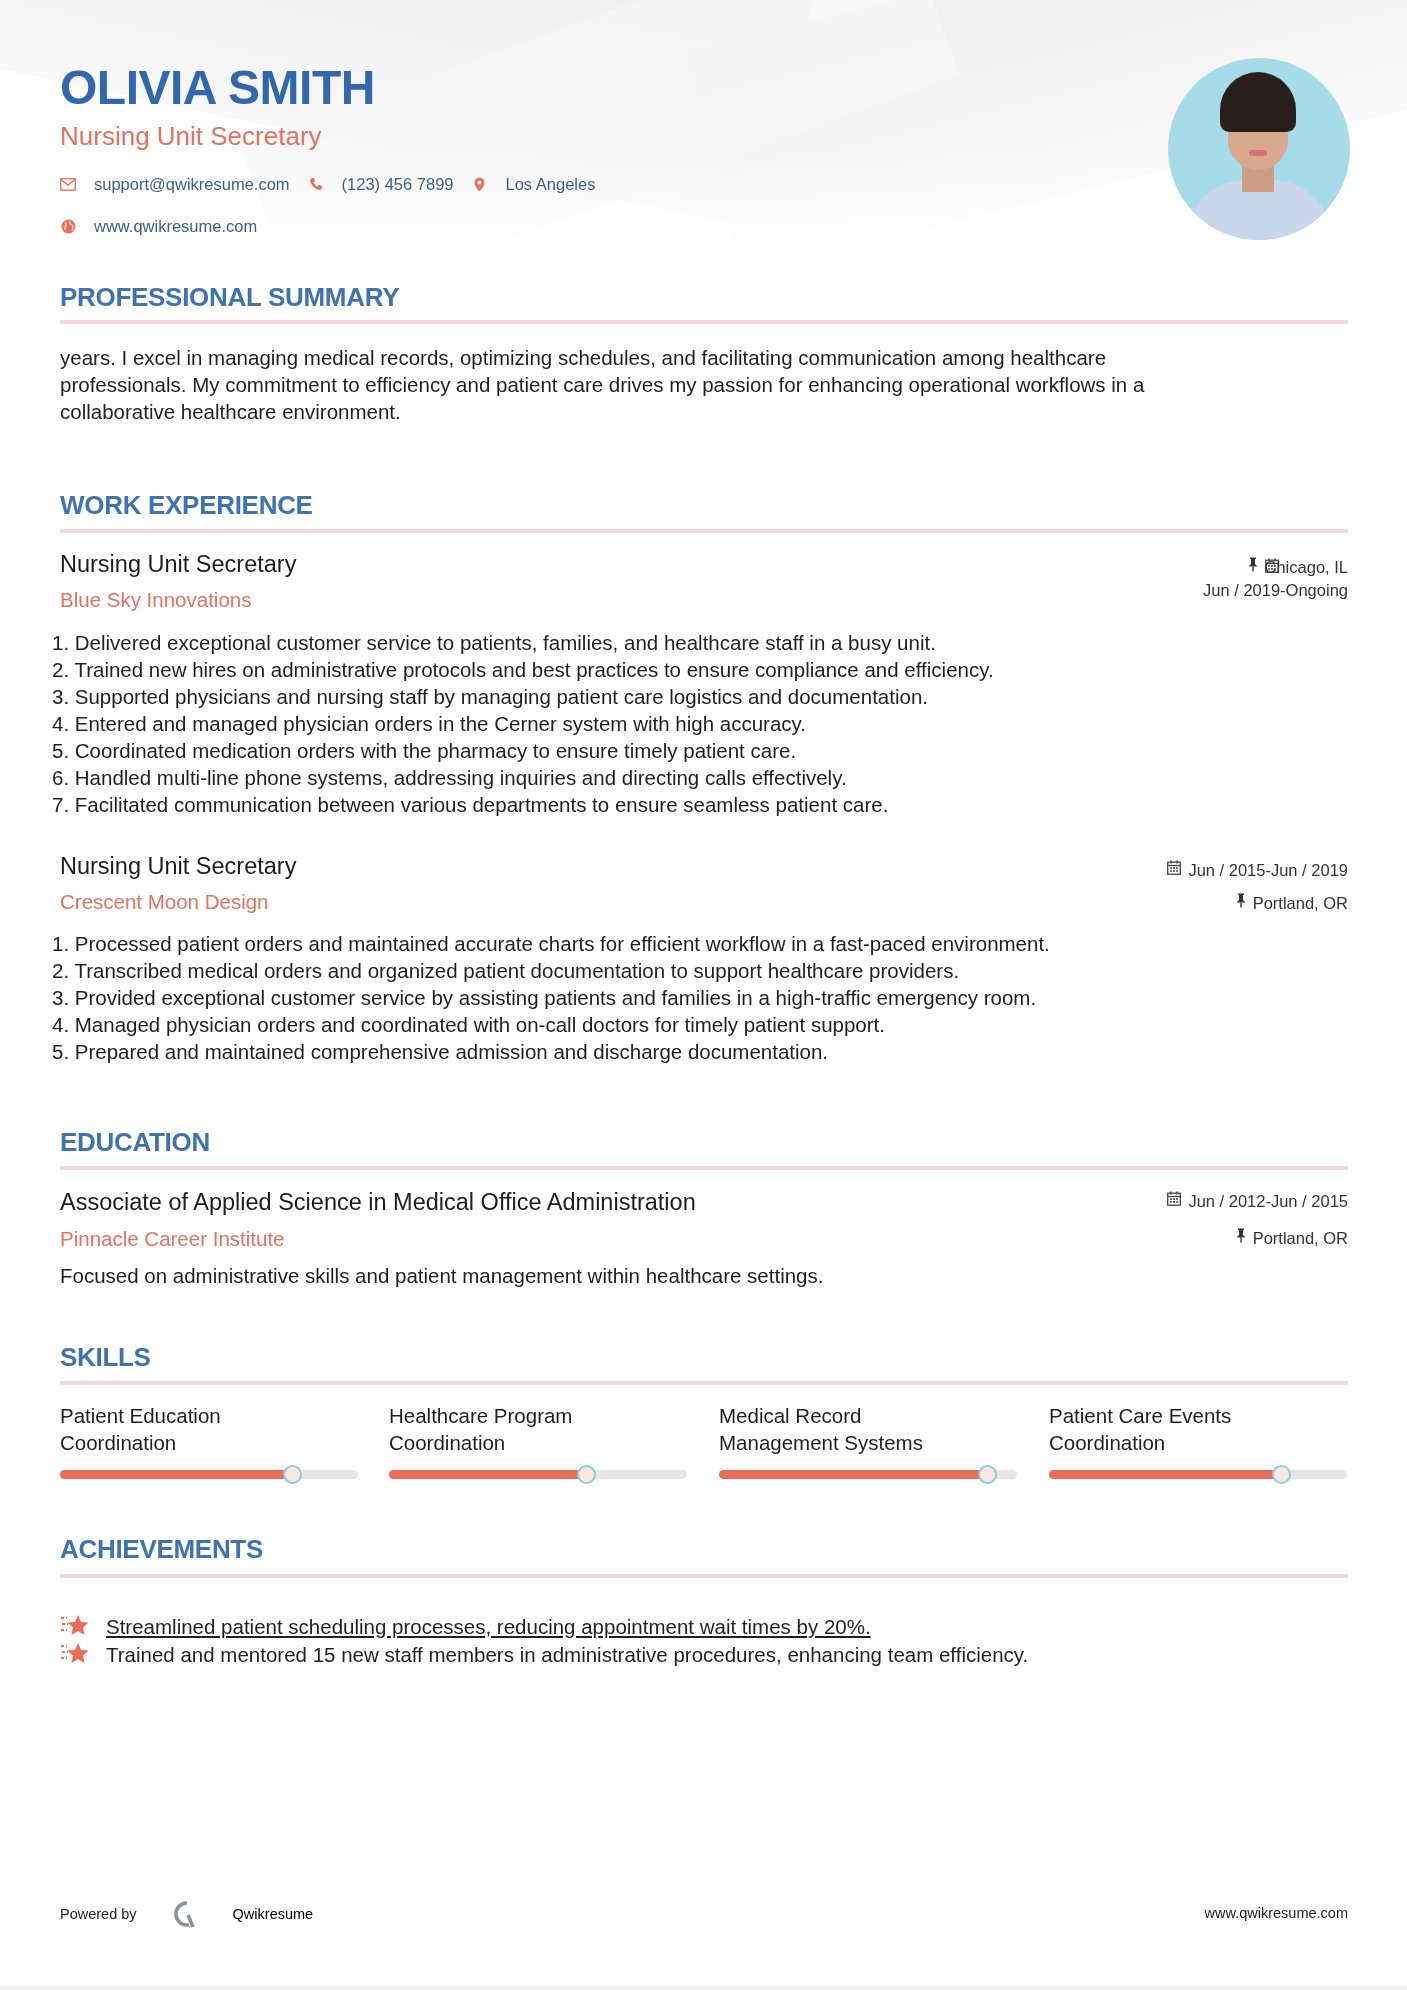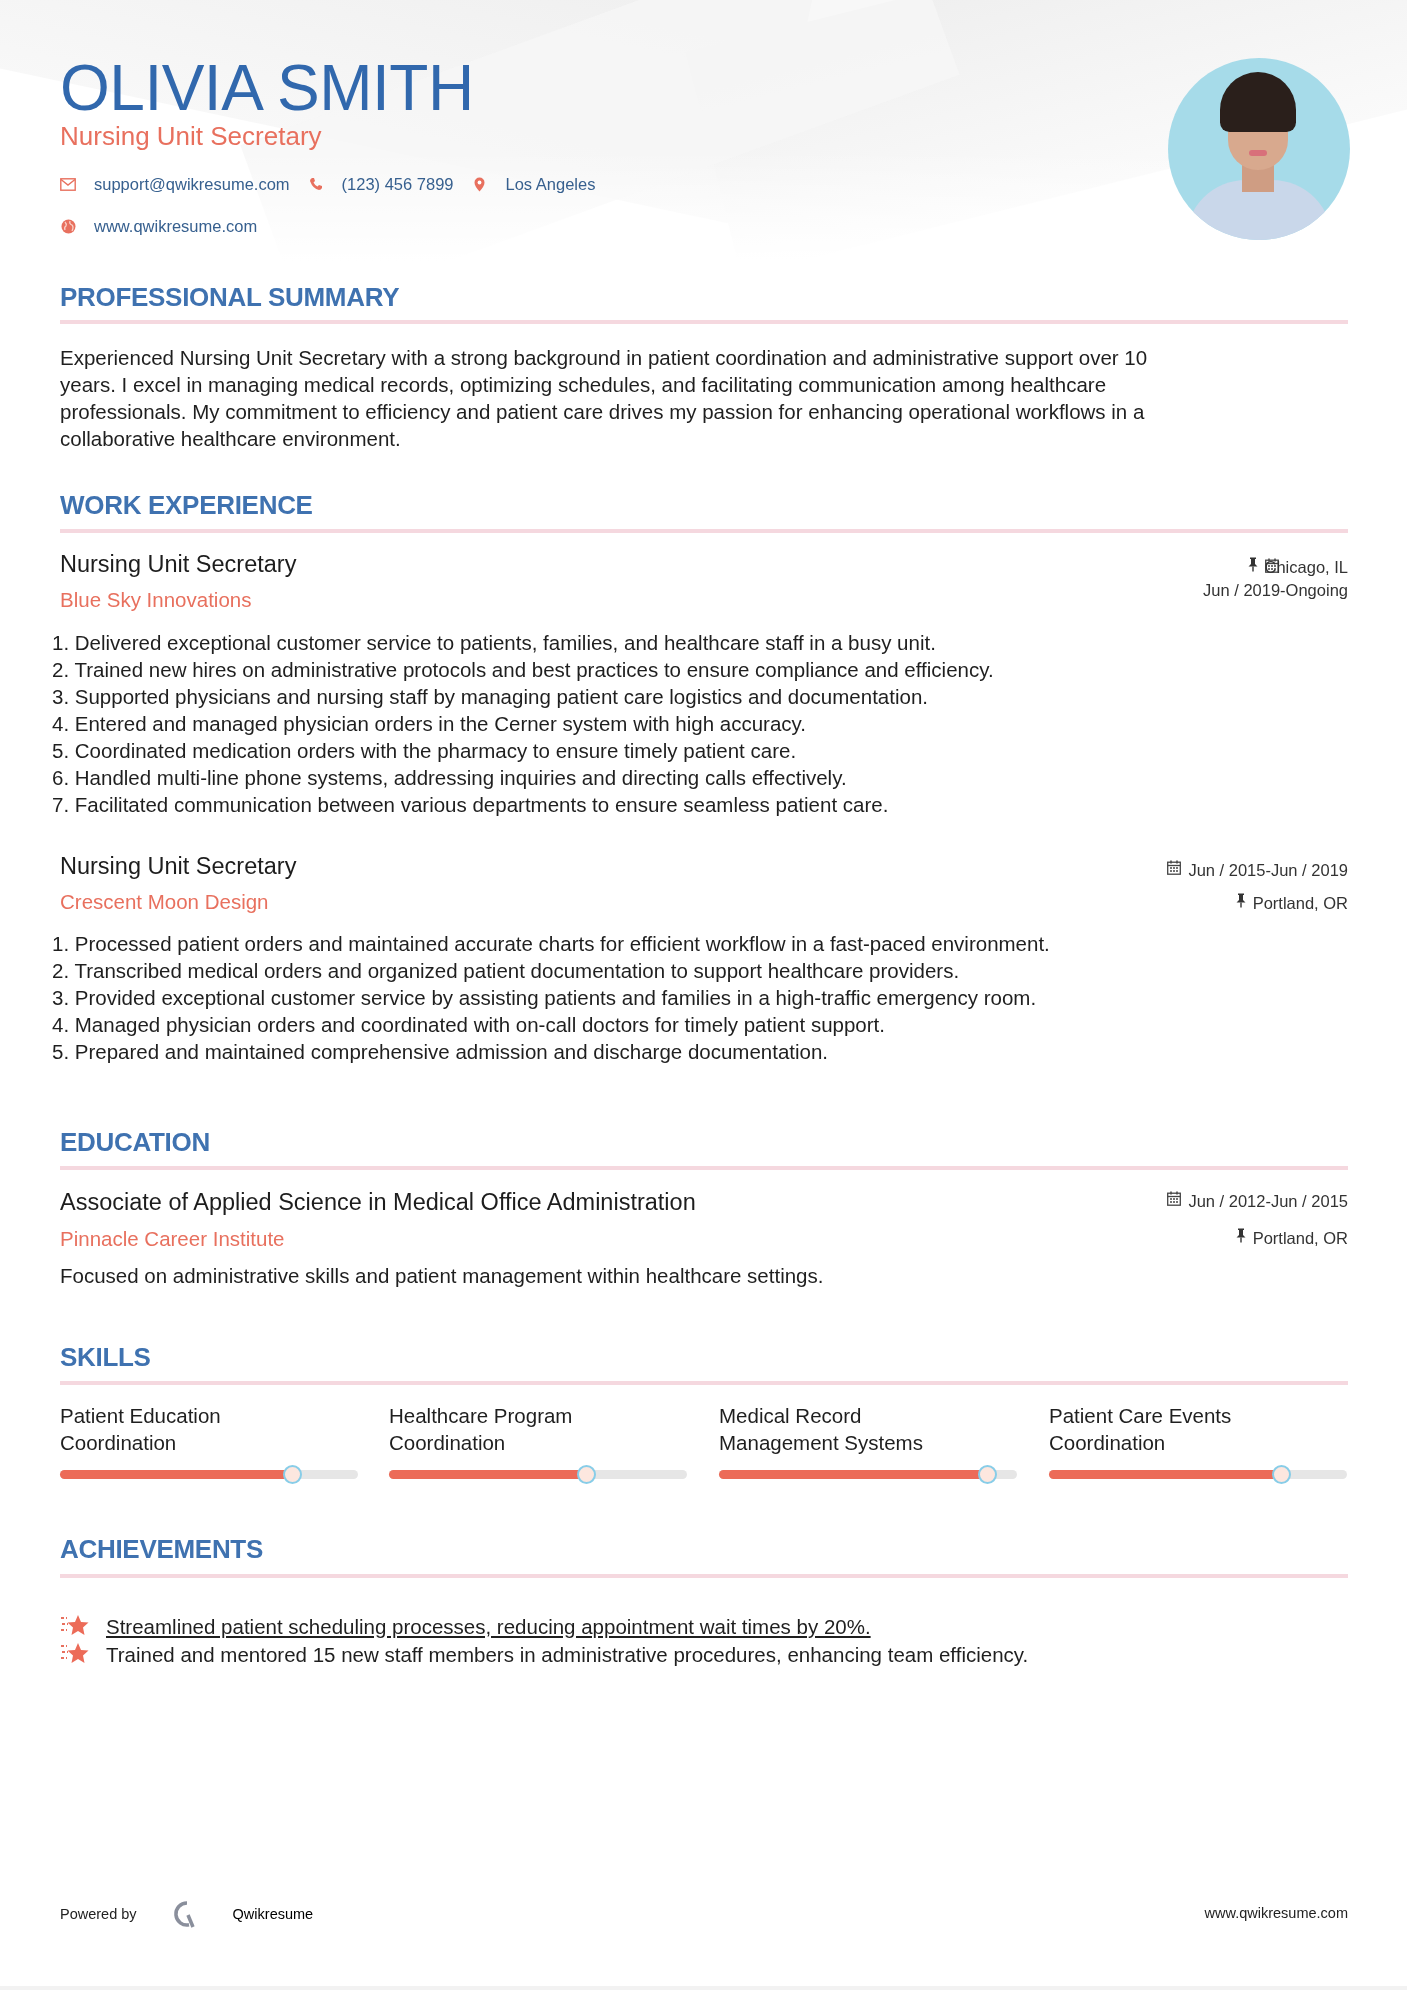--- a/index.html
+++ b/index.html
@@ -11,21 +11,21 @@
   
   .hdr-bg { position: absolute; left: 0; top: 0; width: 1407px; height: 290px; overflow: hidden; z-index: 0; }
   .hdr-bg .poly { position: absolute; background: #f1f1f2; }
   .hdr-bg .p1 { left: -100px; top: -120px; width: 900px; height: 260px; transform: rotate(12deg); background: linear-gradient(180deg,#ececec,#f7f7f7); opacity: .9; }
   .hdr-bg .p2 { left: 700px; top: -60px; width: 900px; height: 230px; transform: rotate(-14deg); background: linear-gradient(180deg,#efefef,#fafafa); }
   .hdr-bg .p3 { left: 250px; top: 20px; width: 700px; height: 180px; transform: rotate(-20deg); background: #f6f6f6; opacity: .8; }
   .hdr-bg .fade { position: absolute; left: 0; top: 150px; width: 100%; height: 140px; background: linear-gradient(180deg, rgba(255,255,255,0), #fff 80%); }
 
   .abs { position: absolute; z-index: 2; }
 
-  .name { left: 60px; top: 58px; font-size: 64px; font-weight: normal; color: #3168ad; letter-spacing: -0.5px; line-height: 60px; }
+  .name { left: 60px; top: 58px; font-size: 48px; font-weight: bold; color: #3168ad; letter-spacing: -0.5px; line-height: 60px; }
   .title { left: 60px; top: 120px; font-size: 26px; color: #e8705e; line-height: 32px; }
 
   .contact { display: flex; align-items: center; font-size: 16.5px; color: #37608f; line-height: 22px; }
   .contact .ci { width: 16px; height: 16px; margin-right: 18px; display: inline-flex; align-items: center; justify-content: center; color: #e8705e; }
   .contact .item { display: flex; align-items: center; margin-right: 18px; }
   .row1 { left: 60px; top: 173px; }
   .row2 { left: 60px; top: 215px; }
 
   .photo { left: 1168px; top: 58px; width: 182px; height: 182px; border-radius: 50%; background: #a6dbe9; overflow: hidden; z-index: 2; }
   .photo .hair { position: absolute; left: 52px; top: 14px; width: 76px; height: 60px; border-radius: 40px 40px 10px 10px; background: #2a1f1b; }
@@ -122,21 +122,20 @@
     <div class="shirt"></div>
     <div class="neck"></div>
     <div class="face"></div>
     <div class="hair"></div>
     <div class="lips"></div>
   </div>
 
   <div class="abs sec-h" style="top:281px;">PROFESSIONAL SUMMARY</div>
   <div class="abs rule" style="top:320px;"></div>
   <div class="abs para" style="top:344px;">
-    <div>Experienced Nursing Unit Secretary with a strong background in patient coordination and administrative support over 10</div>
     <div>years. I excel in managing medical records, optimizing schedules, and facilitating communication among healthcare</div>
     <div>professionals. My commitment to efficiency and patient care drives my passion for enhancing operational workflows in a</div>
     <div>collaborative healthcare environment.</div>
   </div>
 
   <div class="abs sec-h" style="top:489px;">WORK EXPERIENCE</div>
   <div class="abs rule" style="top:529px;"></div>
 
   <div class="abs job-title" style="top:549px;">Nursing Unit Secretary</div>
   <div class="abs company" style="top:587px;">Blue Sky Innovations</div>

